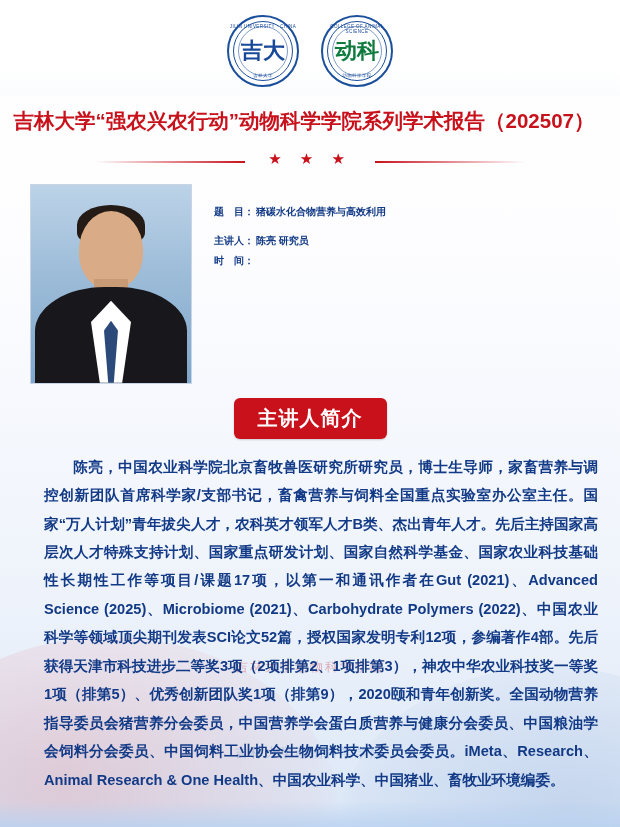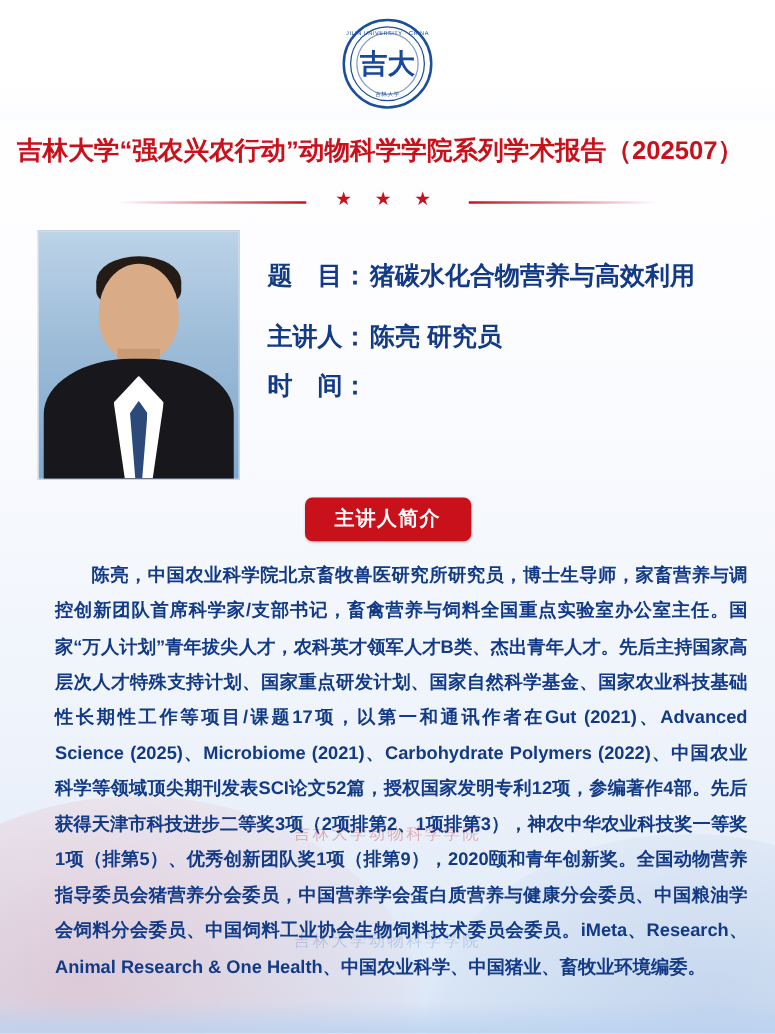--- a/index.html
+++ b/index.html
@@ -230,21 +230,21 @@
     background: #2b4a7a;
     clip-path: polygon(50% 0%, 100% 16%, 70% 100%, 30% 100%, 0% 16%);
   }
   .details {
     flex: 1 1 auto;
     padding-top: 8px;
   }
   .detail-line {
     display: flex;
     align-items: baseline;
-    font-size: 20px;
+    font-size: 10px;
     color: #123a86;
     font-weight: bold;
     line-height: 1.95;
     white-space: nowrap;
   }
   .detail-line .lbl {
     color: #123a86;
     flex: 0 0 auto;
   }
   .detail-line .val {
@@ -253,21 +253,21 @@
     margin-top: 10px;
   }
   .badge-wrap {
     text-align: center;
     margin-top: 14px;
   }
   .badge {
     display: inline-block;
     background: #c8111b;
     color: #ffffff;
-    font-size: 16px;
+    font-size: 20px;
     font-weight: bold;
     padding: 7px 24px;
     border-radius: 6px;
     letter-spacing: 1px;
     box-shadow: 0 1px 2px rgba(0,0,0,0.18);
   }
   .bio {
     position: relative;
     margin: 14px 22px 0 44px;
     font-size: 14.6px;
@@ -311,20 +311,27 @@
   <div class="swoosh-right"></div>
   <div class="top-band"></div>
 
   <div class="logos">
     <div class="logo logo-jlu">
       <span class="ring"></span>
       <span class="ring2"></span>
       <span class="mini-top">JILIN UNIVERSITY · CHINA</span>
       <span class="mark">吉大</span>
       <span class="mini-bottom">吉林大学</span>
+    </div>
+    <div class="logo logo-ias">
+      <span class="ring"></span>
+      <span class="ring2"></span>
+      <span class="mini-top">COLLEGE OF ANIMAL SCIENCE</span>
+      <span class="mark">动科</span>
+      <span class="mini-bottom">动物科学学院</span>
     </div>
   </div>
 
   <div class="title-bar">
     <div class="title">吉林大学“强农兴农行动”动物科学学院系列学术报告（202507）</div>
   </div>
 
   <div class="stars">
     <span>★ ★ ★</span>
   </div>

